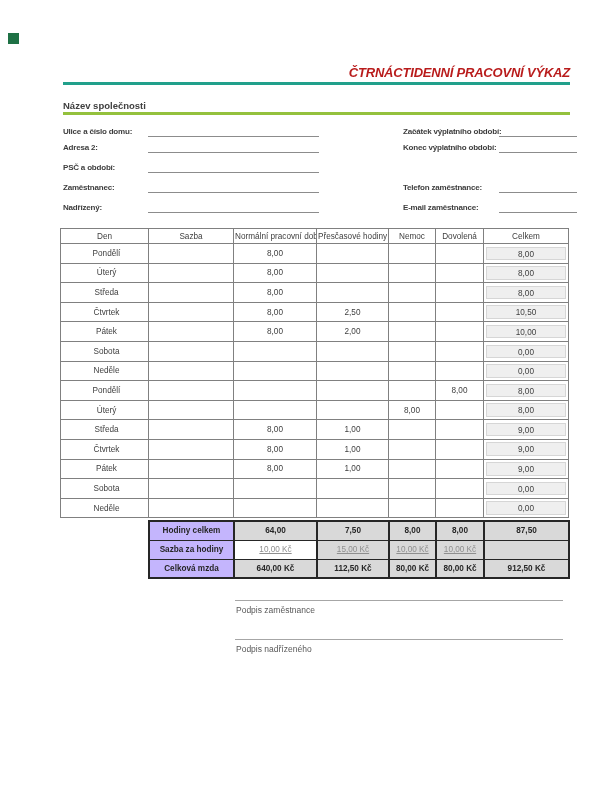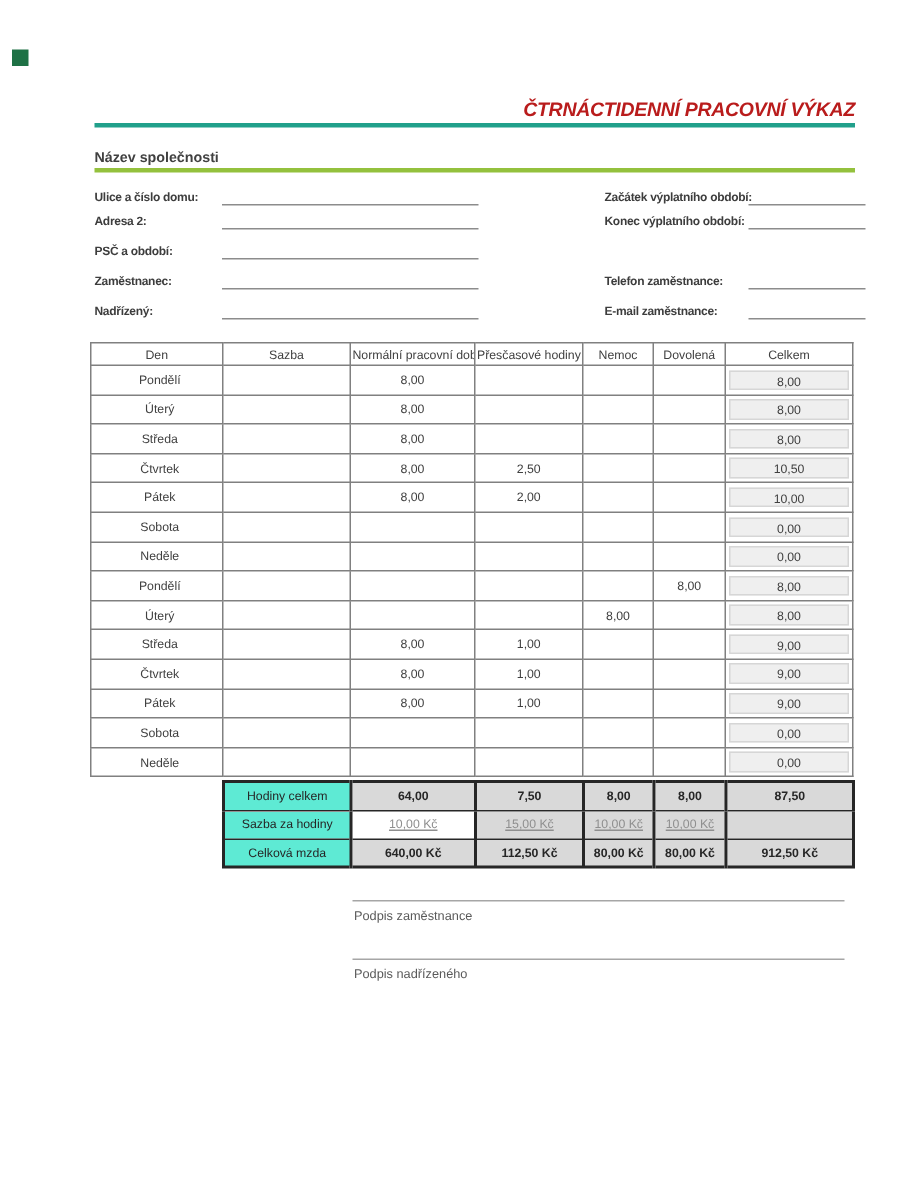--- a/index.html
+++ b/index.html
@@ -38,21 +38,21 @@
   .timesheet td { height:19.6px; padding:0; }
   .timesheet td.day { text-align:center; padding-left:4px; }
   .timesheet td.totalcell { padding:0; }
   .totalbox { margin:2px; height:13.5px; line-height:13.5px; background:#efefef;
               border:1px solid #d6d6d6; font-size:8.2px; color:#404040; }
 
   .summary { position:absolute; left:148px; top:520px; width:420px; border:2px solid #262626; }
   .summary td { border:1px solid #262626; border-left-width:2px; border-right-width:2px;
                 height:19px; font-size:8.2px; text-align:center; padding:0 2px;
                 white-space:nowrap; overflow:hidden; }
-  .summary td.sumlabel { background:#5eead4; font-weight:400; color:#262626; }
+  .summary td.sumlabel { background:#c4b5fd; font-weight:700; color:#262626; }
   .summary td.sumval { background:#d9d9d9; color:#262626;margin-left:28px; }
   .summary tr.bold td.sumval { font-weight:700; }
   .summary tr.muted td.sumval { color:#8f8f8f; font-weight:400;text-decoration:underline; }
   .summary td.whitebg { background:#fff; }
 
   .sig-line { position:absolute; left:235px; width:328px; height:1px; background:#a6a6a6; }
   .sig-label { position:absolute; left:236px; font-size:8.5px; color:#595959; }
   .sig1-line { top:600px; } .sig1-label { top:605px; }
   .sig2-line { top:639px; } .sig2-label { top:644px; }
 </style>

